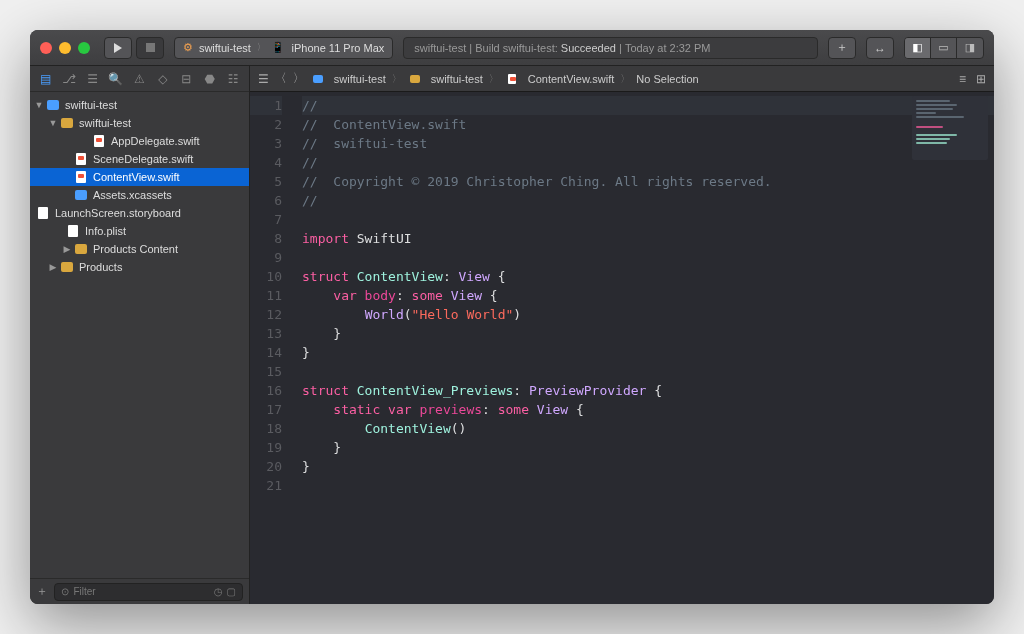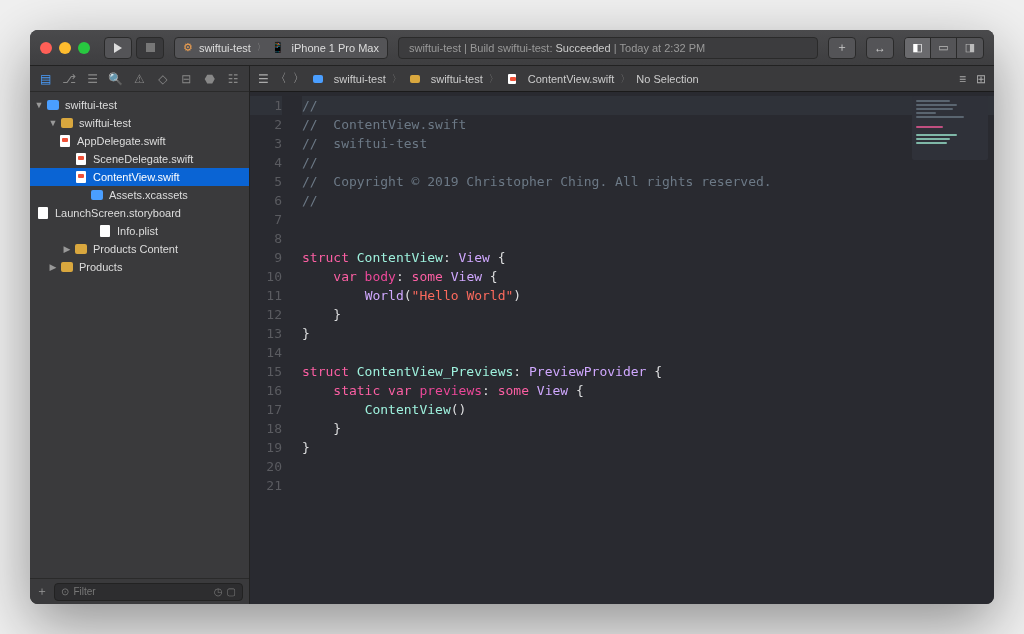--- a/index.html
+++ b/index.html
@@ -81,21 +81,21 @@
     <div class="tbtn stop">
         <svg width="9" height="9" viewBox="0 0 9 9">
           <rect width="9" height="9" fill="#777"></rect>
         </svg>
       </div>
     <div class="scheme">
       <span style="color:#f0a050">⚙</span>
       <span>swiftui-test</span>
       <span class="chev">〉</span>
       <span style="color:#5ab0e8">📱</span>
-      <span>iPhone 1 Pro Max</span>
+      <span>iPhone 11 Pro Max</span>
     </div>
     <div class="status">
       <span>swiftui-test</span>&nbsp;|&nbsp;<span>Build swiftui-test:</span>&nbsp;<b>Succeeded</b>&nbsp;|&nbsp;<span>Today at 2:32 PM</span>
     </div>
     <div class="rbtns">
       <div class="tbtn">＋</div>
       <div class="tbtn">↔</div>
       <div class="rgroup">
         <div class="seg active">◧</div>
         <div class="seg">▭</div>
@@ -126,51 +126,51 @@
             </span>
             <span>swiftui-test</span>
           </div>
         <div class="node" style="padding-left:18px">
             <span class="disclosure">▼</span>
             <span class="ficon">
               <span class="folder-yellow"></span>
             </span>
             <span>swiftui-test</span>
           </div>
-        <div class="node" style="padding-left:28px">
+        <div class="node" style="padding-left:62px">
             <span class="ficon">
               <span class="swift-file"></span>
             </span>
             <span>AppDelegate.swift</span>
           </div>
         <div class="node" style="padding-left:44px">
             <span class="ficon">
               <span class="swift-file"></span>
             </span>
             <span>SceneDelegate.swift</span>
           </div>
         <div class="node selected" style="padding-left:44px">
             <span class="ficon">
               <span class="swift-file"></span>
             </span>
             <span>ContentView.swift</span>
           </div>
-        <div class="node" style="padding-left:60px">
+        <div class="node" style="padding-left:44px">
             <span class="ficon">
               <span class="folder-blue"></span>
             </span>
             <span>Assets.xcassets</span>
           </div>
         <div class="node" style="">
             <span class="ficon">
               <span class="plist-file"></span>
             </span>
             <span>LaunchScreen.storyboard</span>
           </div>
-        <div class="node" style="padding-left:68px">
+        <div class="node" style="padding-left:36px">
             <span class="ficon">
               <span class="plist-file"></span>
             </span>
             <span>Info.plist</span>
           </div>
         <div class="node" style="padding-left:32px">
             <span class="disclosure">▶</span>
             <span class="ficon">
               <span class="folder-yellow"></span>
             </span>
@@ -256,20 +256,21 @@
             <div>21</div>
         </div>
         <div class="lines">
 <div class="hl"><span class="c-comment">//</span></div>
 <div><span class="c-comment">//  </span><span class="c-comment">ContentView.swift</span></div>
 <div><span class="c-comment">//  </span><span class="c-comment">swiftui-test</span></div>
 <div><span class="c-comment">//</span></div>
 <div><span class="c-comment">//  </span><span class="c-comment">Copyright © 2019 Christopher Ching. All rights reserved.</span></div>
 <div><span class="c-comment">//</span></div>
 <div></div>
+<div><span class="c-kw">import</span><span class="c-plain"> SwiftUI</span></div>
 <div></div>
 <div><span class="c-kw">struct</span><span class="c-type"> ContentView</span><span class="c-plain">: </span><span class="c-type2">View</span><span class="c-plain"> {</span></div>
 <div><span>    </span><span class="c-kw">var</span><span class="c-var"> body</span><span class="c-plain">: </span><span class="c-kw">some</span><span class="c-type2"> View</span><span class="c-plain"> {</span></div>
 <div><span>        </span><span class="c-type2">World</span><span class="c-plain">(</span><span class="c-str">"Hello World"</span><span class="c-plain">)</span></div>
 <div><span class="c-plain">    }</span></div>
 <div><span class="c-plain">}</span></div>
 <div></div>
 <div><span class="c-kw">struct</span><span class="c-type"> ContentView_Previews</span><span class="c-plain">: </span><span class="c-type2">PreviewProvider</span><span class="c-plain"> {</span></div>
 <div><span>    </span><span class="c-kw">static</span><span> </span><span class="c-kw">var</span><span class="c-var"> previews</span><span class="c-plain">: </span><span class="c-kw">some</span><span class="c-type2"> View</span><span class="c-plain"> {</span></div>
 <div><span>        </span><span class="c-type">ContentView</span><span class="c-plain">()</span></div>

